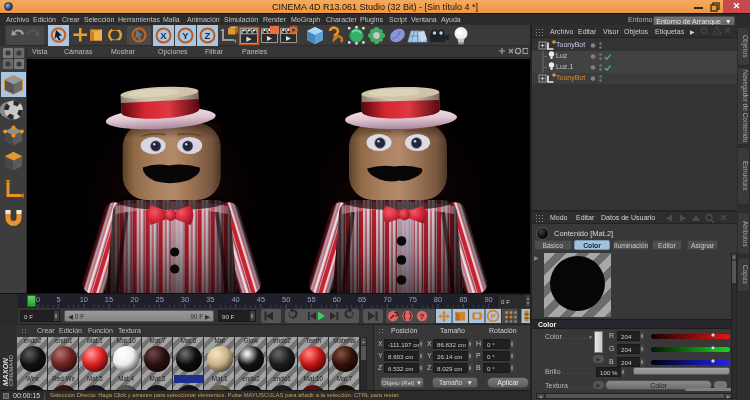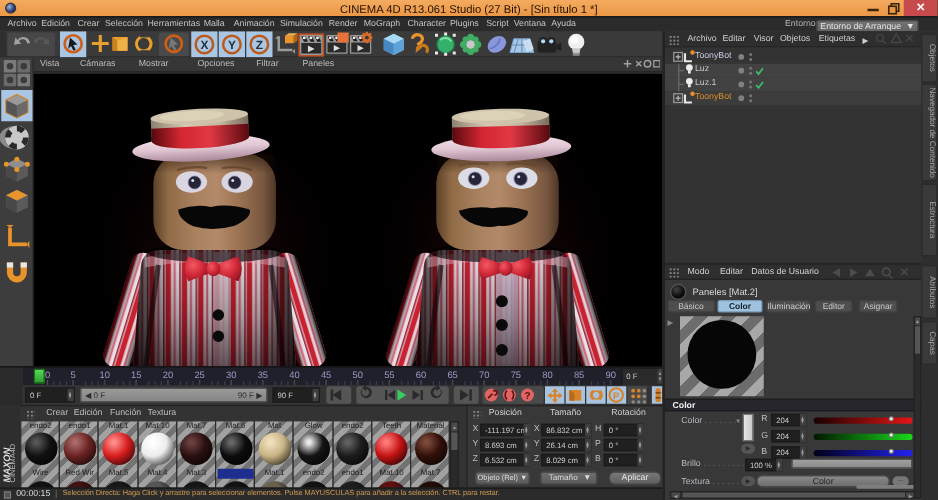--- a/index.html
+++ b/index.html
@@ -11,21 +11,21 @@
 .spin{position:absolute;width:5px;background:#3e3e3e;}
 .spin:before{content:"";position:absolute;left:1px;top:2px;border-left:1.5px solid transparent;border-right:1.5px solid transparent;border-bottom:3px solid #999;}
 .spin:after{content:"";position:absolute;left:1px;bottom:2px;border-left:1.5px solid transparent;border-right:1.5px solid transparent;border-top:3px solid #999;}
 .vtab{position:absolute;left:205px;width:13px;background:#3a3a3a;color:#a8a8a8;font-size:6.5px;writing-mode:vertical-rl;text-align:center;border:1px solid #2a2a2a;border-radius:0 3px 3px 0;overflow:hidden;}
 </style></head>
 <body>
 <div id="app">
 
 <div class="a" style="left:0;top:0;width:750px;height:13px;background:linear-gradient(#f4ab5f,#eb9746);">
   <div class="a" style="left:4px;top:2px;width:9px;height:9px;border-radius:50%;background:radial-gradient(circle at 35% 35%,#9bb4e0,#263a7a 60%,#14204a);border:1px solid #333;"></div>
-  <div class="a" style="left:0;top:2px;width:100%;text-align:center;font-size:9px;color:#231200;">CINEMA 4D R13.061 Studio (27 Bit) - [Sin título 1 *]</div>
+  <div class="a" style="left:0;top:2px;width:100%;text-align:center;font-size:9px;color:#231200;">CINEMA 4D R13.061 Studio (32 Bit) - [Sin título 4 *]</div>
   <div class="a" style="left:694px;top:7px;width:9px;height:2px;background:#3a2508;"></div>
   <svg class="a" style="left:710px;top:2px;" width="10" height="10">
         <rect x="3" y="1" width="6" height="6" fill="none" stroke="#3a2508" stroke-width="1.3"></rect>
         <rect x="1" y="3" width="6" height="6" fill="#eb9746" stroke="#3a2508" stroke-width="1.3"></rect>
       </svg>
   <div class="a" style="left:723px;top:0;width:27px;height:13px;background:#c74a4d;color:#fff;font-size:9px;text-align:center;line-height:13px;font-weight:bold;">✕</div>
 </div>
 
 <div class="a" style="left:0;top:13px;width:750px;height:12px;background:#2b2b2b;border-top:1px solid #151515;">
   <span class="t" style="left:6px;top:2px;">Archivo</span>
@@ -777,21 +777,21 @@
               <path d="M2,6 l6,-3.5 v7z"></path>
               <path d="M16,2.5 l6,3.5 -6,3.5z"></path>
               <path d="M28,9 l4,-6 4,6z"></path>
               <circle cx="45" cy="5.5" r="3" fill="none" stroke="#4c4c4c" stroke-width="1.3"></circle>
               <path d="M47,8 l3,3" stroke="#4c4c4c" stroke-width="1.3"></path>
               <path d="M57,3 l5,5 m0,-5 l-5,5" stroke="#4c4c4c" stroke-width="1.3"></path>
             </g>
           </svg>
    </div>
    <div class="a" style="left:4px;top:15px;width:13px;height:13px;border-radius:50%;background:radial-gradient(circle at 38% 32%,#3a3a3a 8%,#0a0a0a 60%);border:1px solid #555;"></div>
-   <span class="a" style="left:22px;top:17px;color:#d8d8d8;font-size:7.5px;">Paneles [Mat.2]</span>
+   <span class="a" style="left:22px;top:17px;color:#d8d8d8;font-size:7.5px;">Contenido [Mat.2]</span>
    <div class="a" style="left:2px;top:28px;width:37.5px;height:10px;background:#4e4e4e;border:1px solid #404040;border-radius:2px;color:#ccc;font-size:6.8px;text-align:center;line-height:9px;">Básico</div>
    <div class="a" style="left:42px;top:28px;width:36px;height:10px;background:#9fc2de;border:1px solid #7a9ab8;border-radius:2px;color:#16222c;font-size:6.8px;text-align:center;line-height:9px;font-weight:bold;">Color</div>
    <div class="a" style="left:81px;top:28px;width:35px;height:10px;background:#4e4e4e;border:1px solid #404040;border-radius:2px;color:#ccc;font-size:6.8px;text-align:center;line-height:9px;">Iluminación</div>
    <div class="a" style="left:120px;top:28px;width:30px;height:10px;background:#4e4e4e;border:1px solid #404040;border-radius:2px;color:#ccc;font-size:6.8px;text-align:center;line-height:9px;">Editor</div>
    <div class="a" style="left:155px;top:28px;width:31px;height:10px;background:#4e4e4e;border:1px solid #404040;border-radius:2px;color:#ccc;font-size:6.8px;text-align:center;line-height:9px;">Asignar</div>
    <div class="a" style="left:12px;top:41px;width:67px;height:64px;background:repeating-linear-gradient(135deg,#a8a8a8 0 8px,#6c6c6c 8px 16px);">
      <div class="a" style="left:6px;top:3px;width:55px;height:55px;border-radius:50%;background:#060606;"></div>
    </div>
    <span class="a" style="left:2px;top:42px;color:#888;font-size:6px;">▶</span>
    <div class="a" style="left:0;top:107px;width:205px;height:10px;background:#26262c;border-top:1px solid #1c1c1c;border-bottom:1px solid #1c1c1c;">

